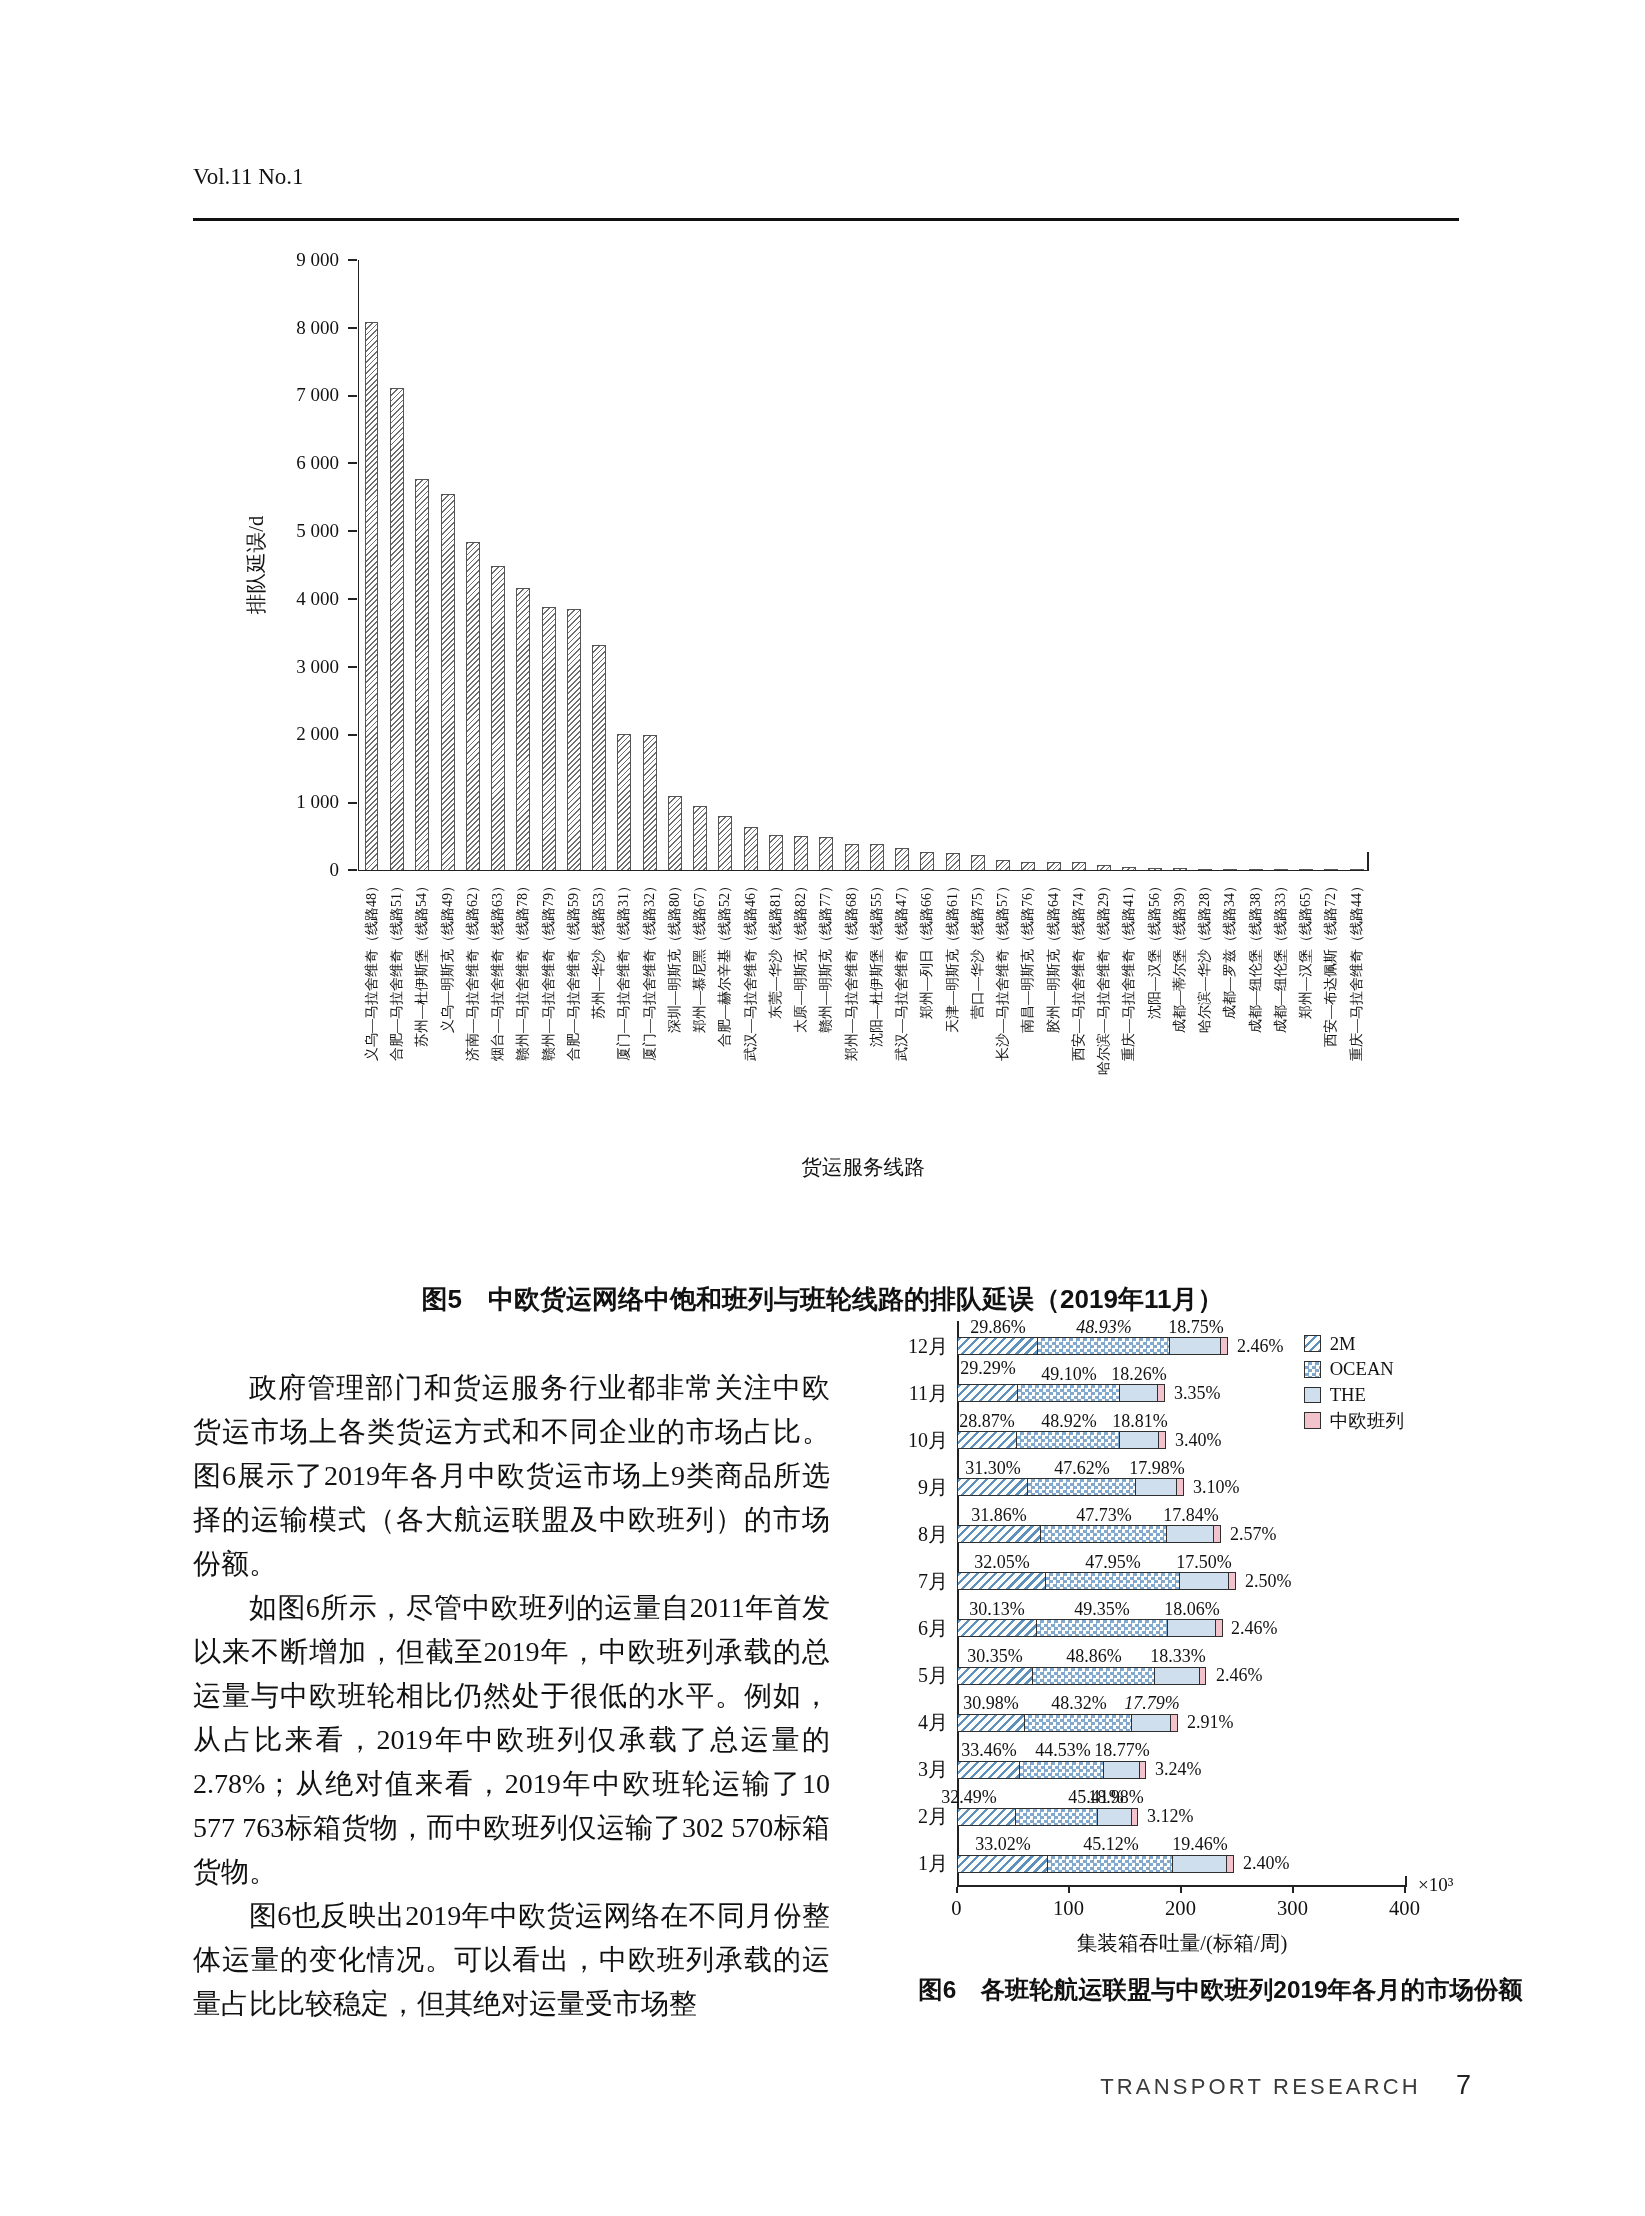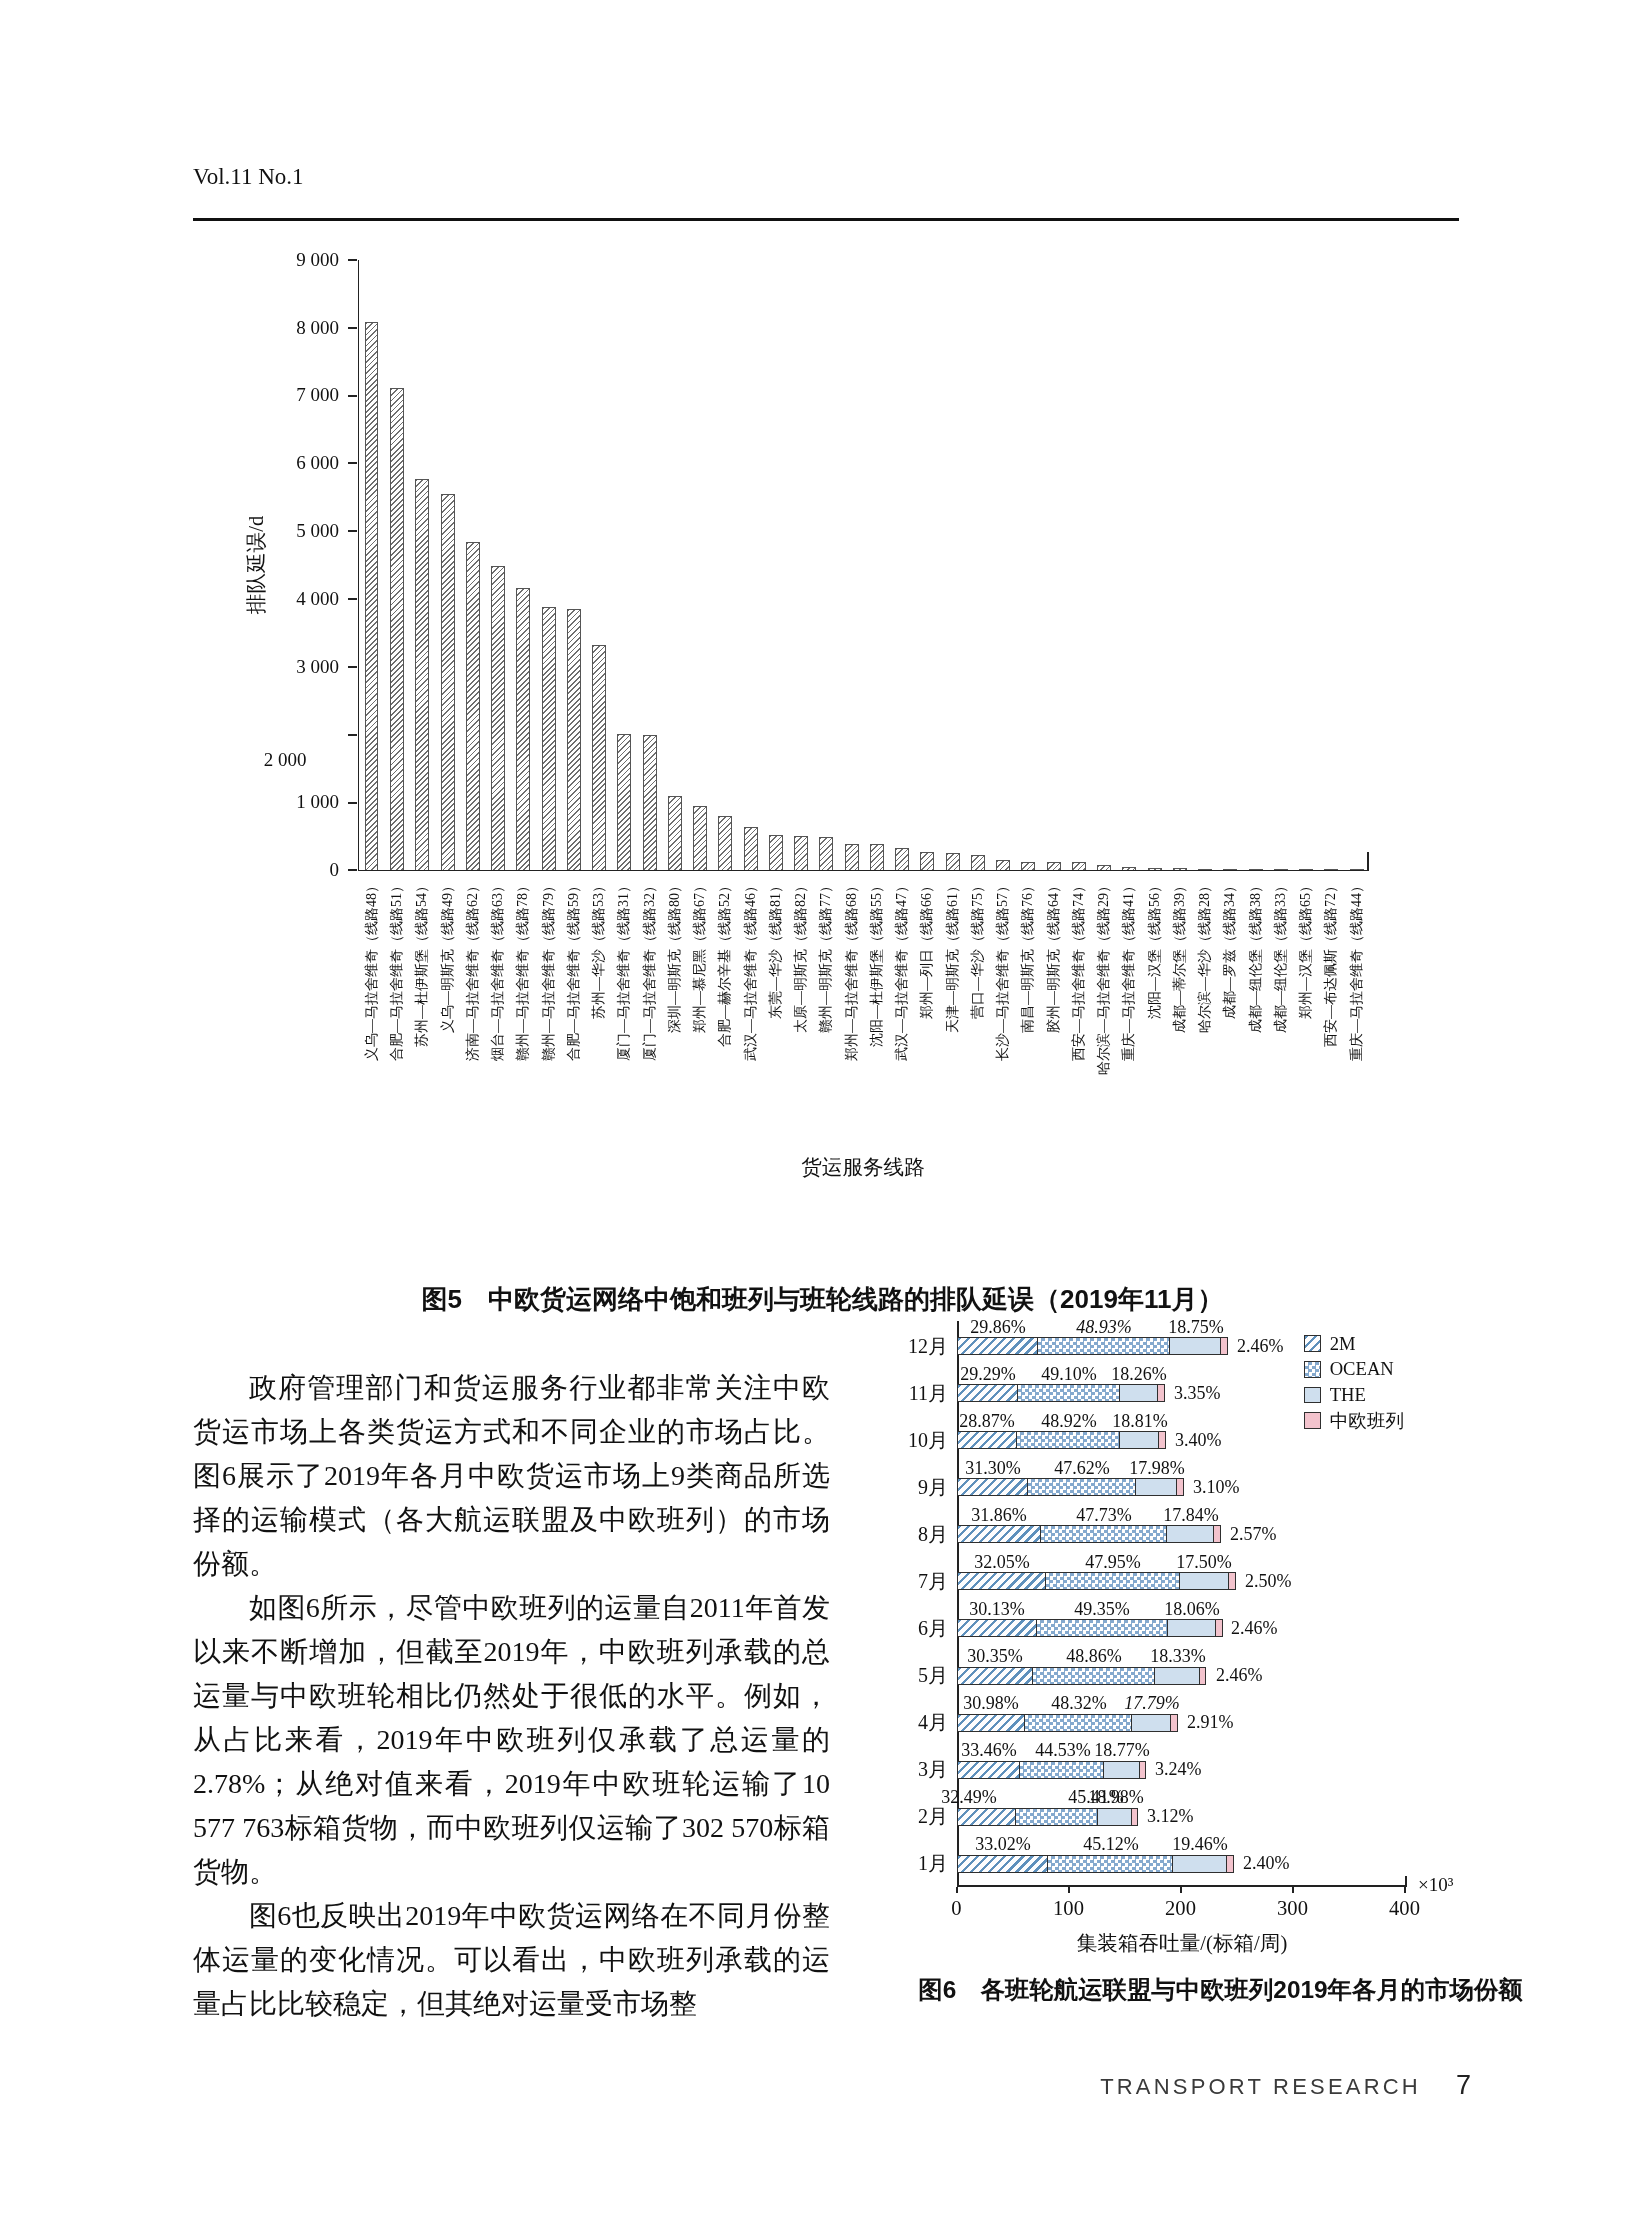--- a/index.html
+++ b/index.html
@@ -70,21 +70,21 @@
     <span class="vol">Vol.11 No.1</span>
   </div>
   <div class="rule"></div>
 
   <div class="f5plot">
       <div class="f5tick" style="top: 609px;"></div>
       <div class="f5ylab" style="top: 598px;">0</div>
       <div class="f5tick" style="top: 542px;"></div>
       <div class="f5ylab" style="top: 530px;">1 000</div>
       <div class="f5tick" style="top: 474px;"></div>
-      <div class="f5ylab" style="top: 488px; text-align: center;">2 000</div>
+      <div class="f5ylab" style="top: 462px;">2 000</div>
       <div class="f5tick" style="top: 406px;"></div>
       <div class="f5ylab" style="top: 395px;">3 000</div>
       <div class="f5tick" style="top: 338px;"></div>
       <div class="f5ylab" style="top: 327px;">4 000</div>
       <div class="f5tick" style="top: 270px;"></div>
       <div class="f5ylab" style="top: 259px;">5 000</div>
       <div class="f5tick" style="top: 202px;"></div>
       <div class="f5ylab" style="top: 191px;">6 000</div>
       <div class="f5tick" style="top: 135px;"></div>
       <div class="f5ylab" style="top: 123px;">7 000</div>
@@ -192,21 +192,21 @@
         <div class="seg seg-2m" style="left: 77px; width: 81px; top: 26px;"></div>
         <div class="f6pct" style="left: 118px; top: 7px;">29.86%</div>
         <div class="seg seg-ocean" style="left: 157px; width: 134px; top: 26px;"></div>
         <div class="f6pct" style="left: 224px; top: 7px; font-style: italic;">48.93%</div>
         <div class="seg seg-the" style="left: 289px; width: 52px; top: 26px;"></div>
         <div class="f6pct" style="left: 316px; top: 7px;">18.75%</div>
         <div class="seg seg-cr" style="left: 340px; width: 8px; top: 26px;"></div>
         <div class="f6pct4" style="left: 357px; top: 26px;">2.46%</div>
         <div class="f6month" style="top: 72px;">11月</div>
         <div class="seg seg-2m" style="left: 77px; width: 61px; top: 73px;"></div>
-        <div class="f6pct" style="left: 108px; top: 54px;">29.29%</div>
+        <div class="f6pct" style="left: 108px; top: 48px;">29.29%</div>
         <div class="seg seg-ocean" style="left: 137px; width: 104px; top: 73px;"></div>
         <div class="f6pct" style="left: 189px; top: 54px;">49.10%</div>
         <div class="seg seg-the" style="left: 239px; width: 39px; top: 73px;"></div>
         <div class="f6pct" style="left: 259px; top: 54px;">18.26%</div>
         <div class="seg seg-cr" style="left: 277px; width: 8.3px; top: 73px;"></div>
         <div class="f6pct4" style="left: 294px; top: 73px;">3.35%</div>
         <div class="f6month" style="top: 119px;">10月</div>
         <div class="seg seg-2m" style="left: 77px; width: 60px; top: 120px;"></div>
         <div class="f6pct" style="left: 107px; top: 101px;">28.87%</div>
         <div class="seg seg-ocean" style="left: 136px; width: 104px; top: 120px;"></div>

